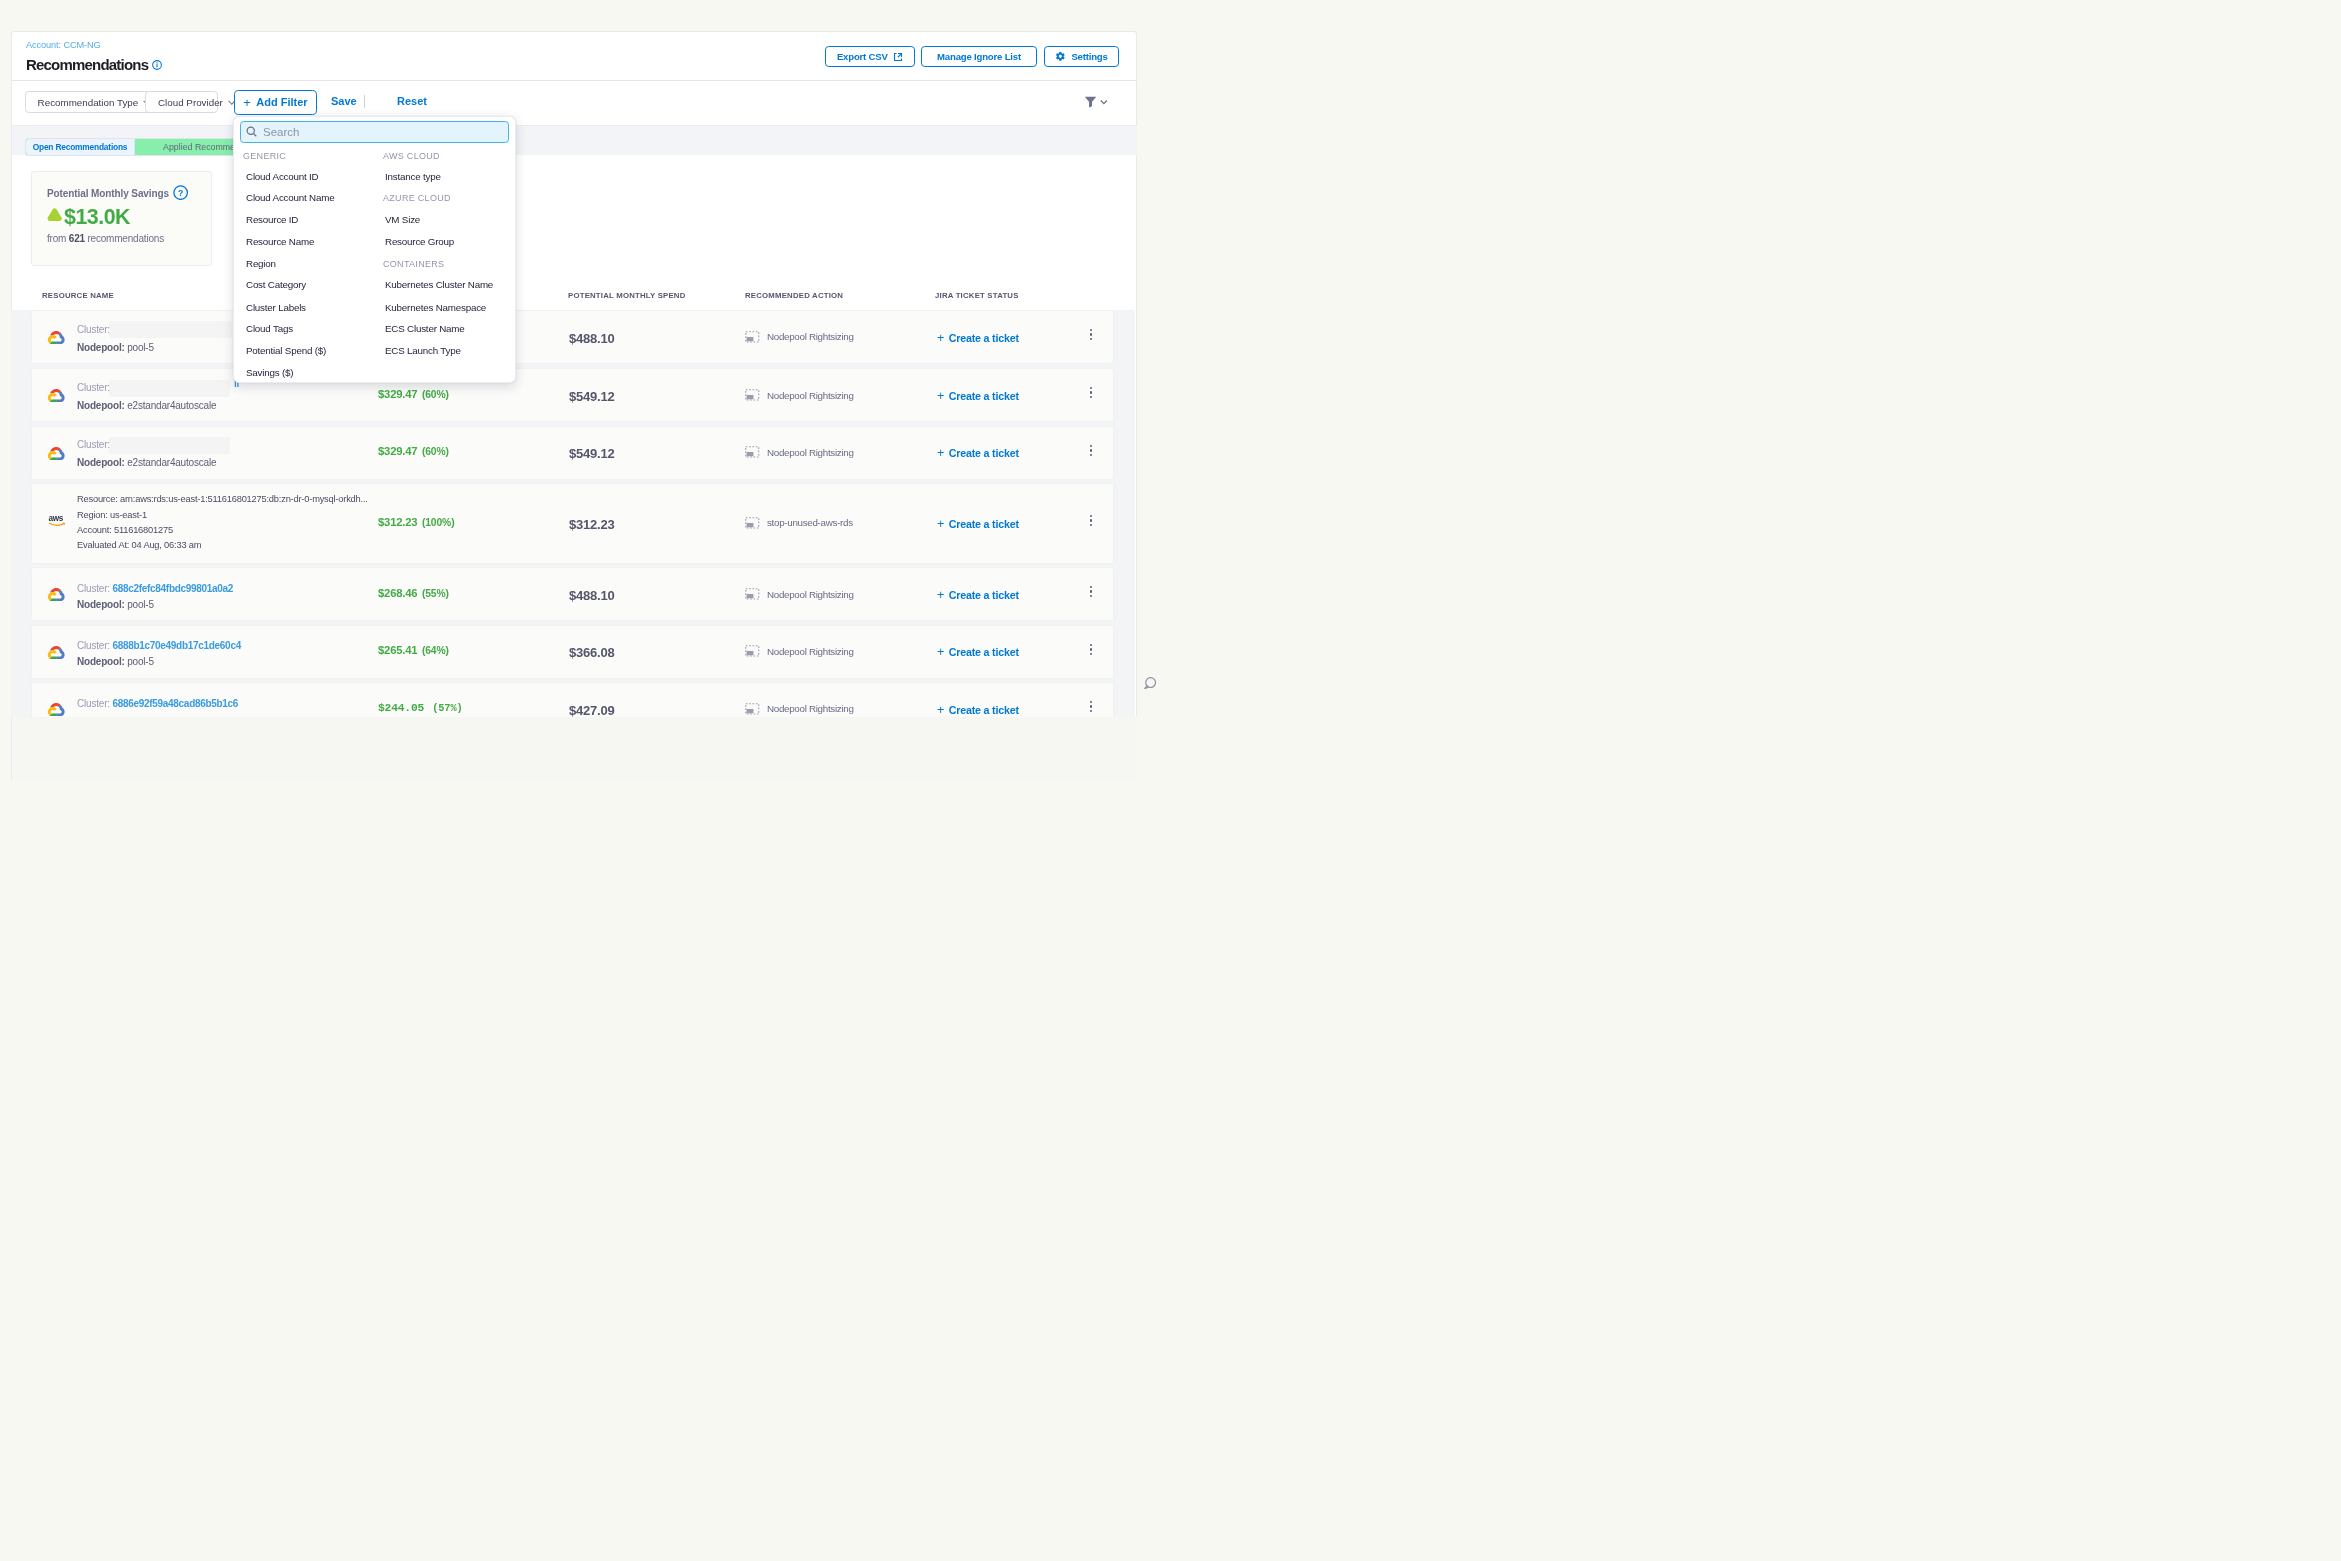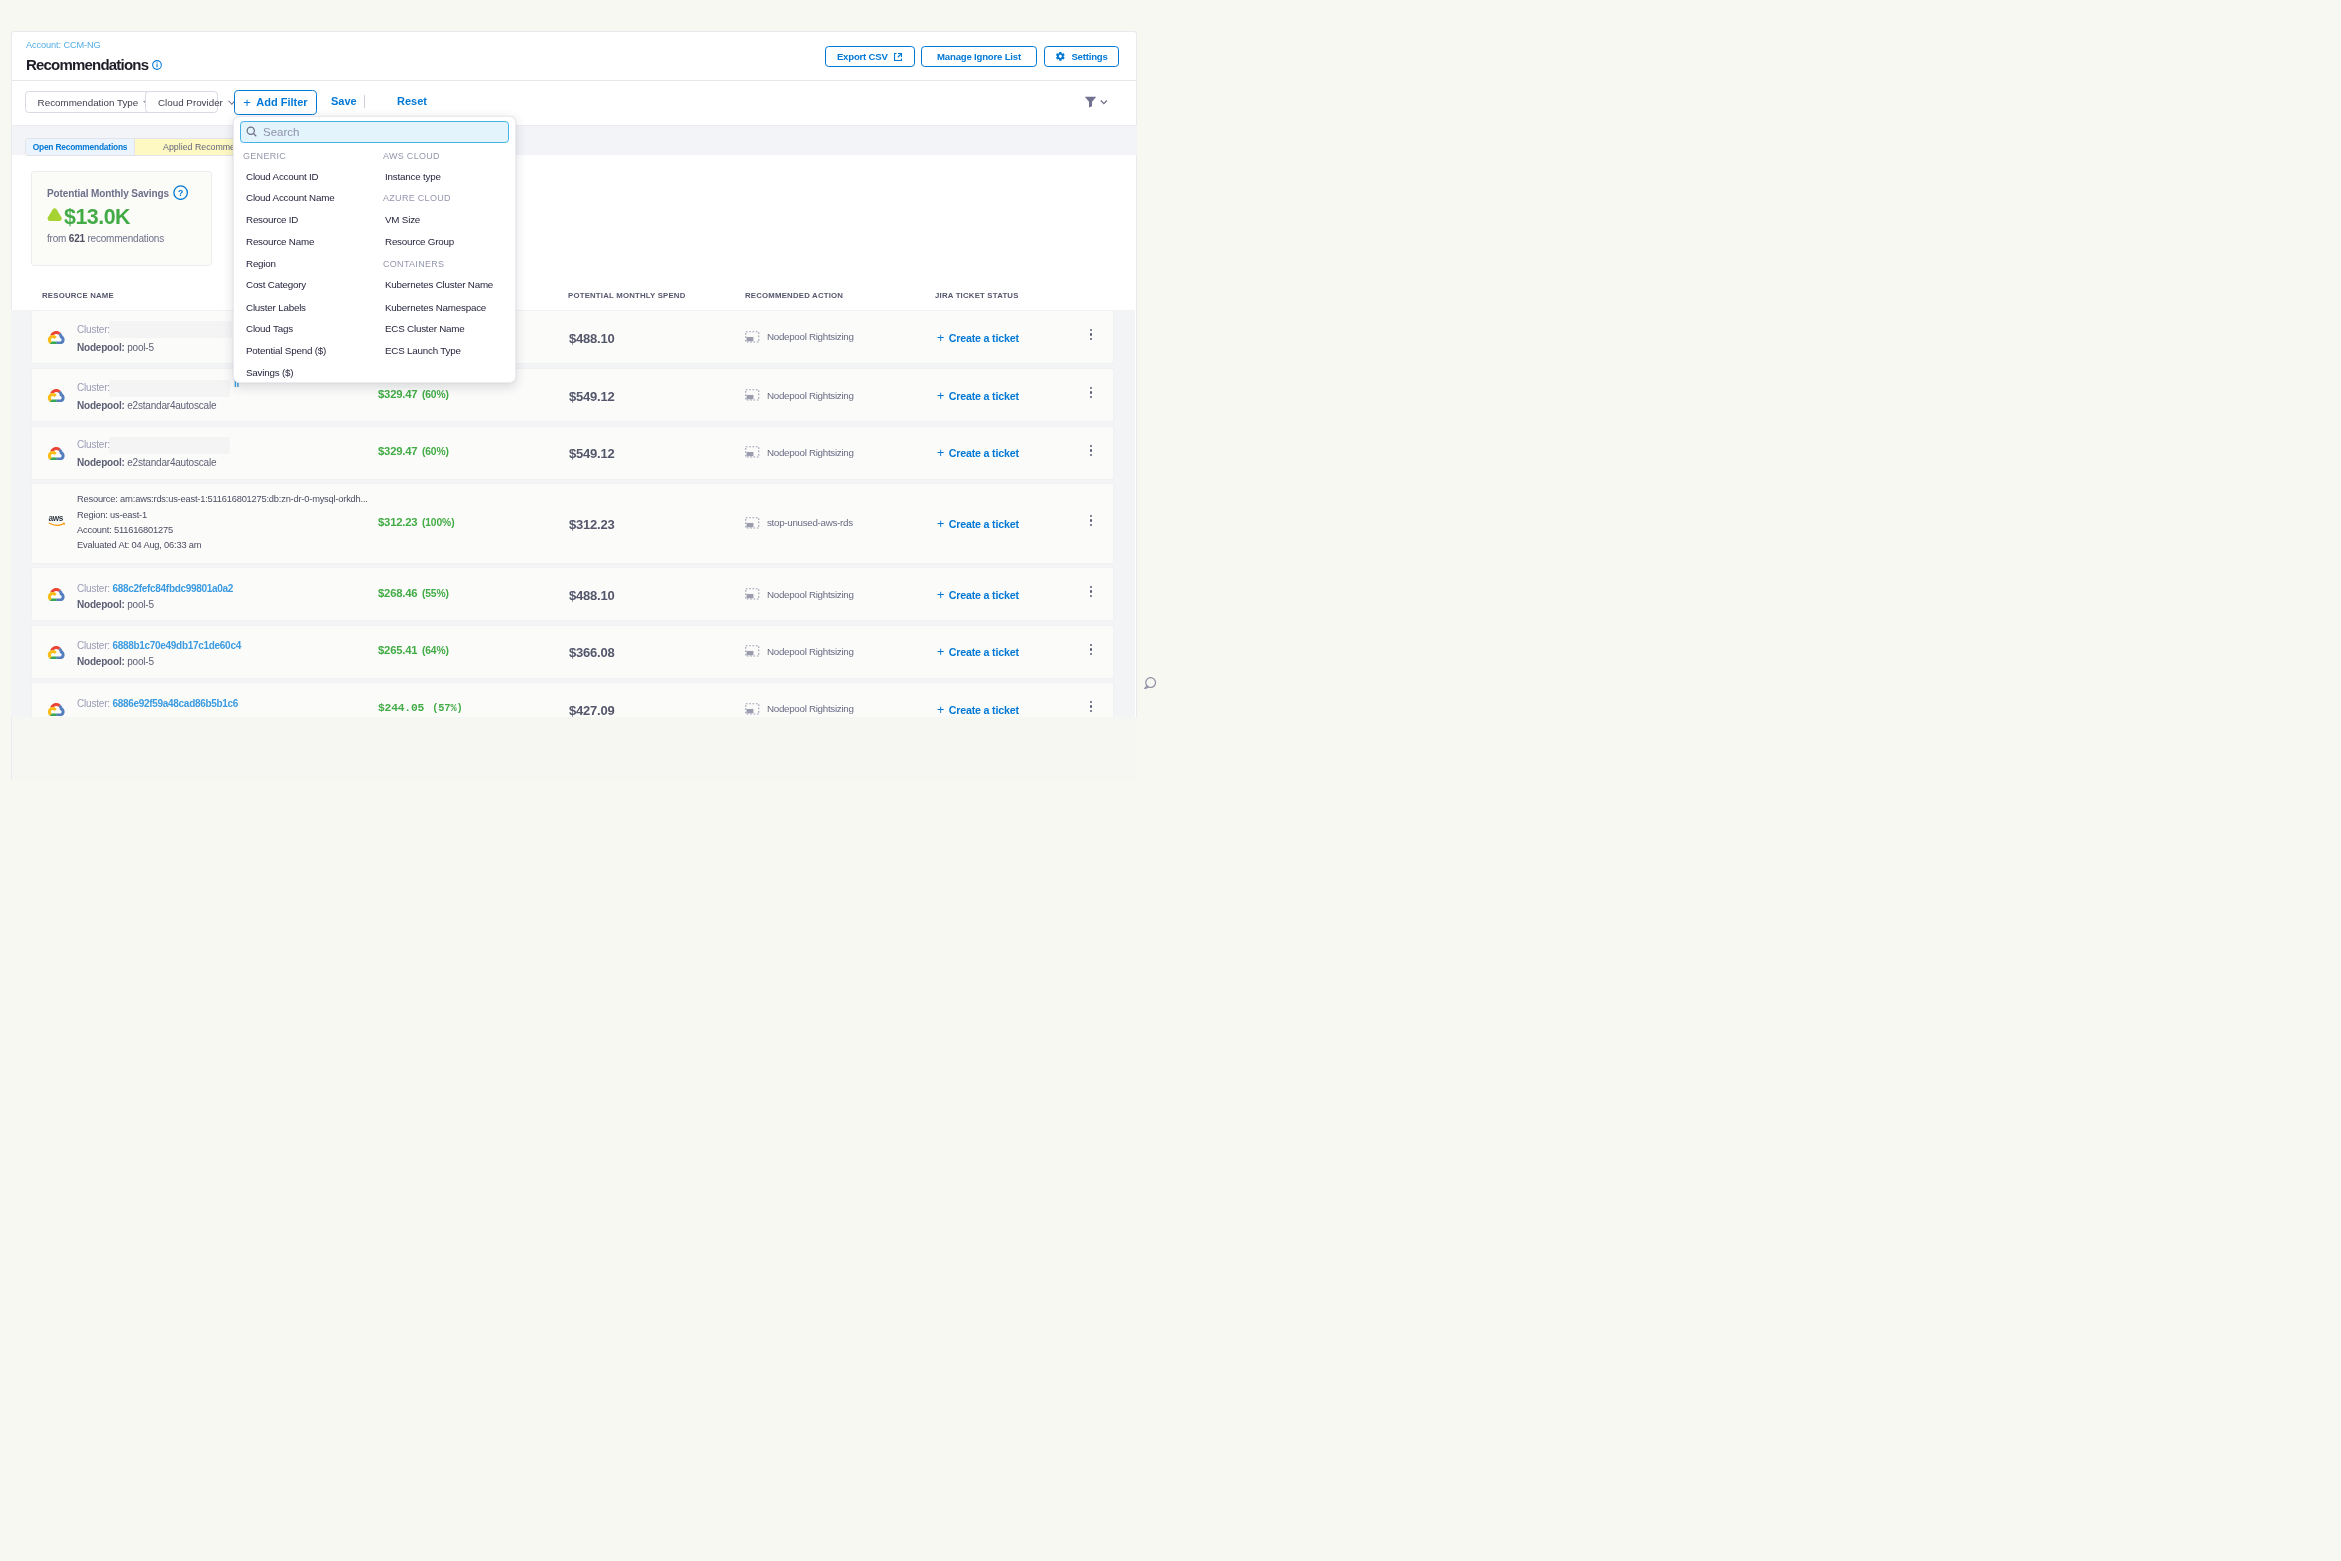--- a/index.html
+++ b/index.html
@@ -30,21 +30,21 @@
 #fbtn1 { left:25px; width:138px; }
 #fbtn2 { left:145px; width:73px;padding-left:24px; }
 #addfilter { left:234px; top:90px; width:83px; height:24.5px; border:1.1px solid #0278d5; border-radius:4.6px; background:#fff; color:#0278d5; font-size:11px; font-weight:700; display:flex; align-items:center; justify-content:center; }
 #save { left:331px; top:95px; font-size:11px; font-weight:700; color:#0278d5; }
 #fsep { left:364px; top:95px; width:0.8px; height:13px; background:#cdcfd9; }
 #reset { left:373px; top:95px; font-size:11px; font-weight:700; color:#0278d5;margin-left:24px; }
 .chev { width:6.1px; height:6.1px; position:relative; }
 .chev:before { content:""; position:absolute; left:0; top:0px; width:4.2px; height:4.2px; border-right:1.1px solid #6b6d85; border-bottom:1.1px solid #6b6d85; transform:rotate(45deg) scale(1,0.85); transform-origin:center; }
 
 
-#tabs { left:25px; top:138px; height:17.6px; width:239px; background:#fef9c3; border:0.8px solid #e3e4eb; border-radius:3.1px; display:flex;gap:22px; }
+#tabs { left:25px; top:138px; height:17.6px; width:239px; background:#86efac; border:0.8px solid #e3e4eb; border-radius:3.1px; display:flex;gap:22px; }
 #tab1 { width:109px; background:#ebf4fc; color:#0278d5; font-size:8.4px; letter-spacing:-0.2px; font-weight:700; white-space:nowrap; display:flex; align-items:center; justify-content:center; border-right:0.8px solid #e3e4eb; border-radius:3.1px 0 0 3.1px; }
 #tab2 { flex:1; color:#63657a; font-size:8.8px; white-space:nowrap; display:flex; align-items:center; justify-content:flex-start; padding-left:6.1px; white-space:nowrap; overflow:hidden; }
 
 
 #scard { left:31px; top:171px; width:181px; height:95px; background:#fbfbf8; border:0.8px solid #ececee; border-radius:3.1px; }
 #slabel { left:47px; top:188px; font-size:10px; letter-spacing:-0.1px; font-weight:700; color:#6d6f8a; letter-spacing:-0.1px; }
 #samount { left:64px; top:205px; font-size:21.4px; font-weight:700; color:#42ab45; letter-spacing:-0.5px; }
 #sfrom { left:47px; top:233px; font-size:10px; letter-spacing:-0.2px; color:#6e7089; }
 #sfrom b { color:#4f5162; }
 

